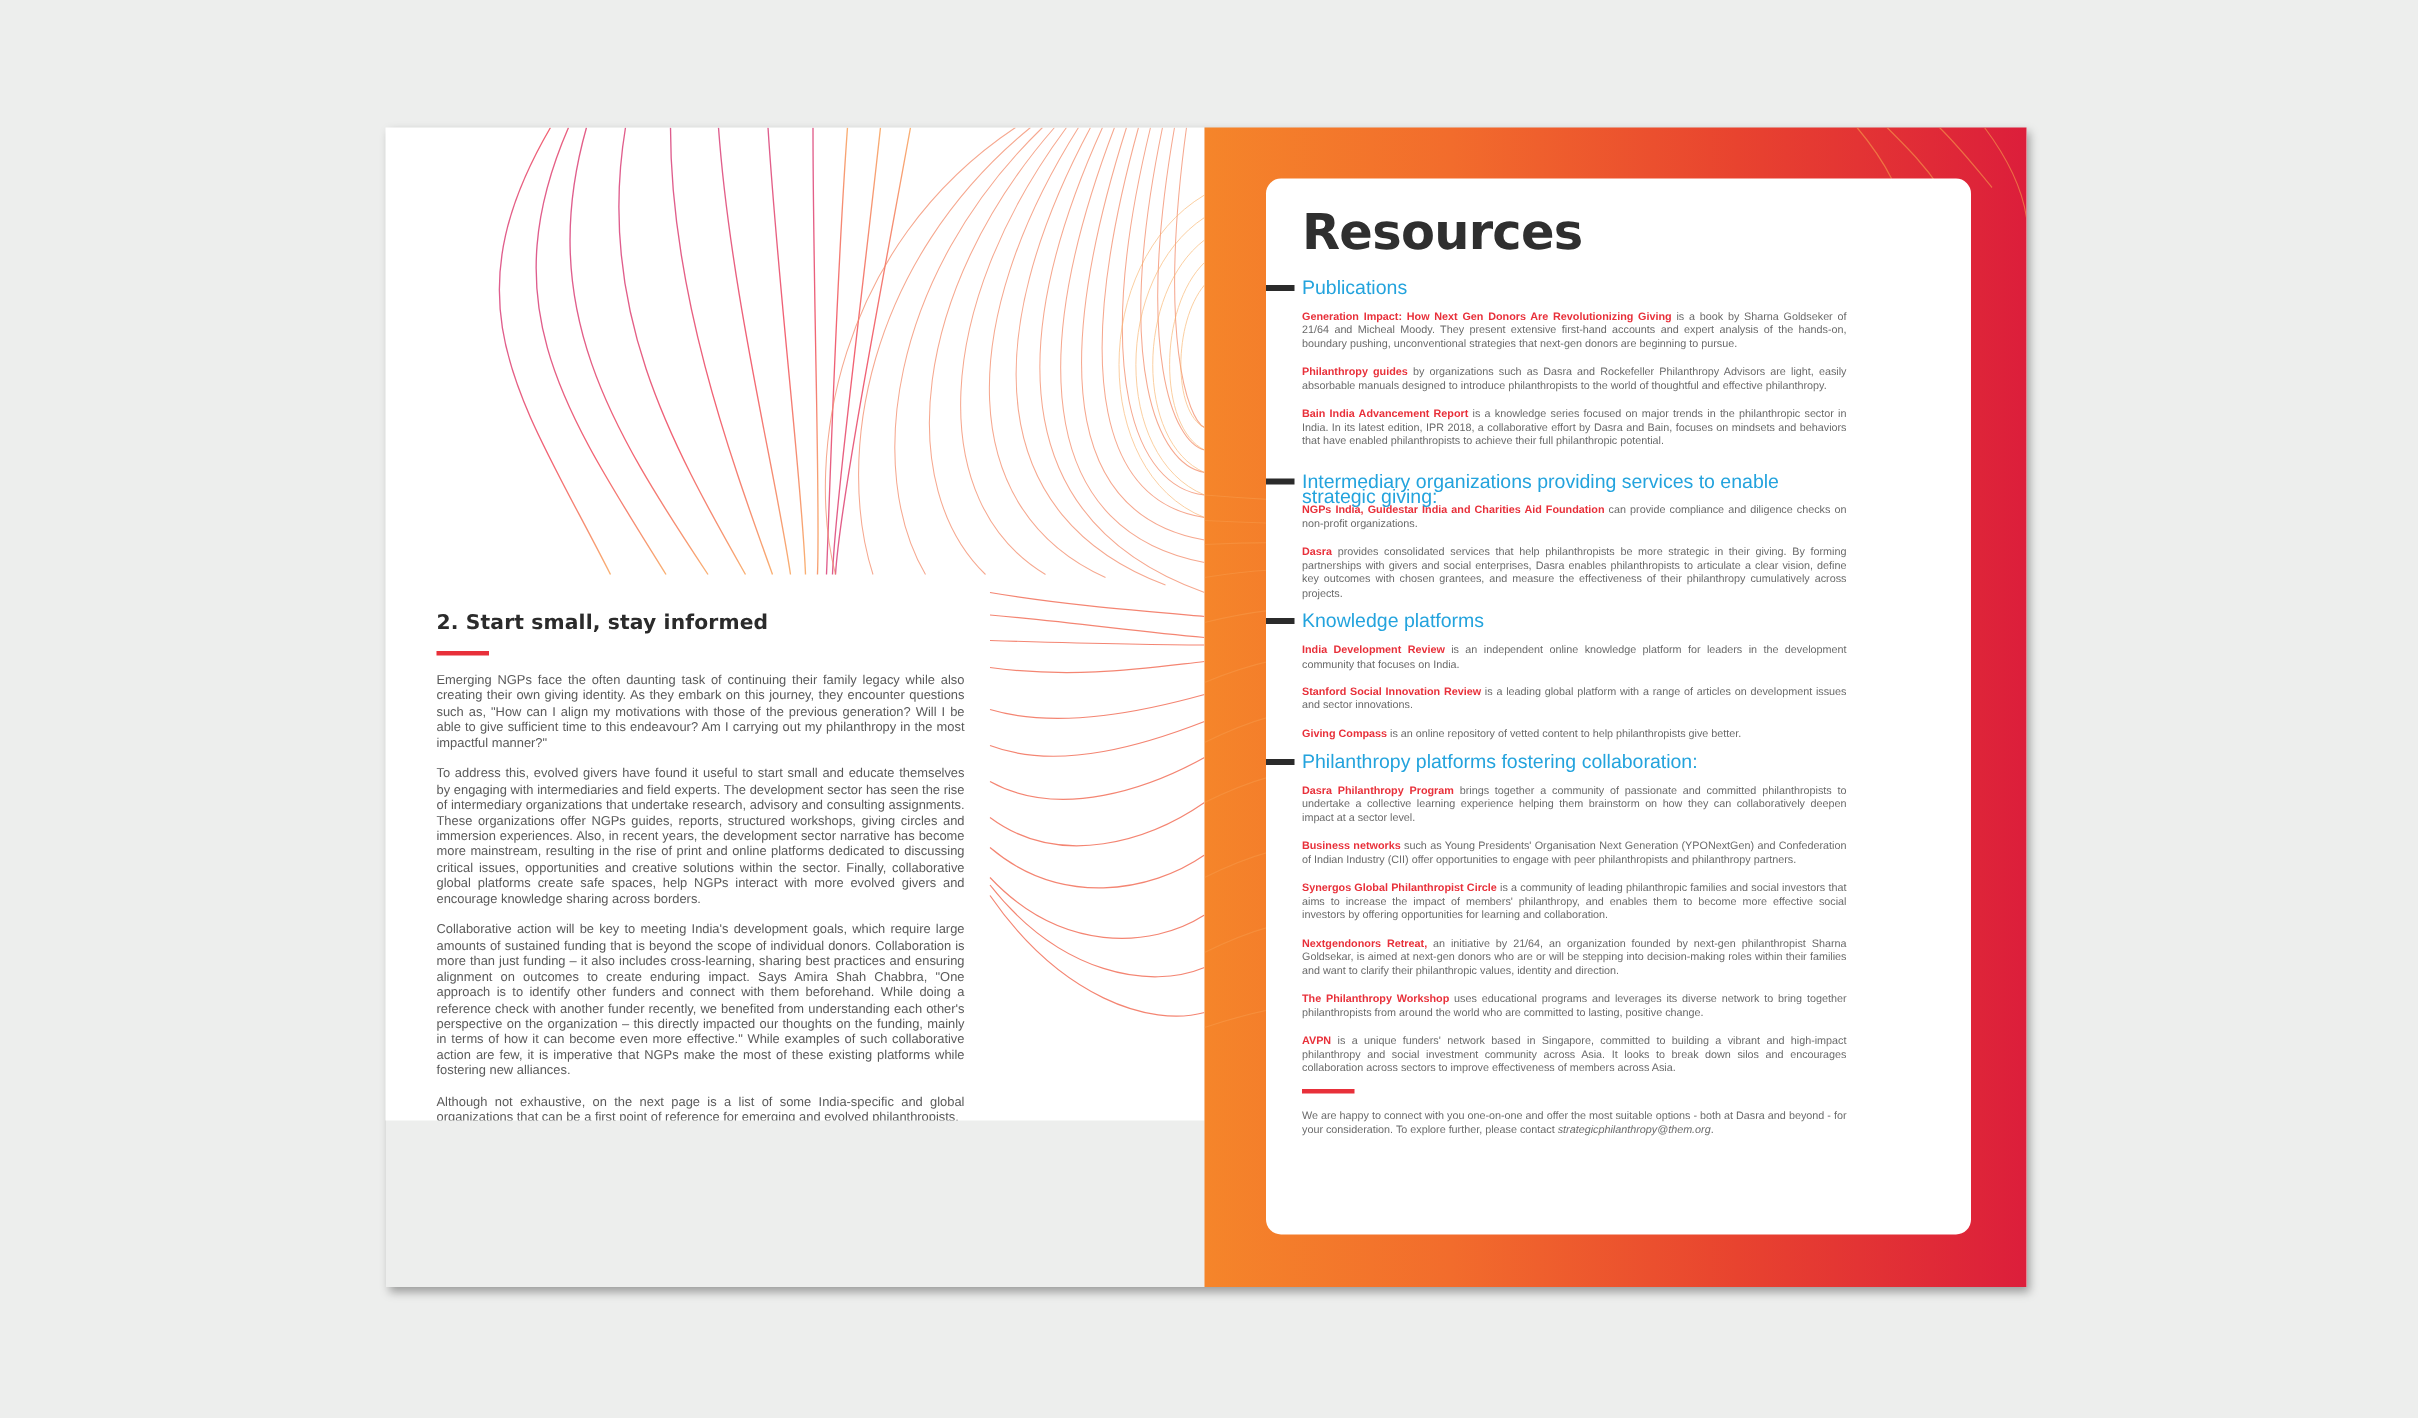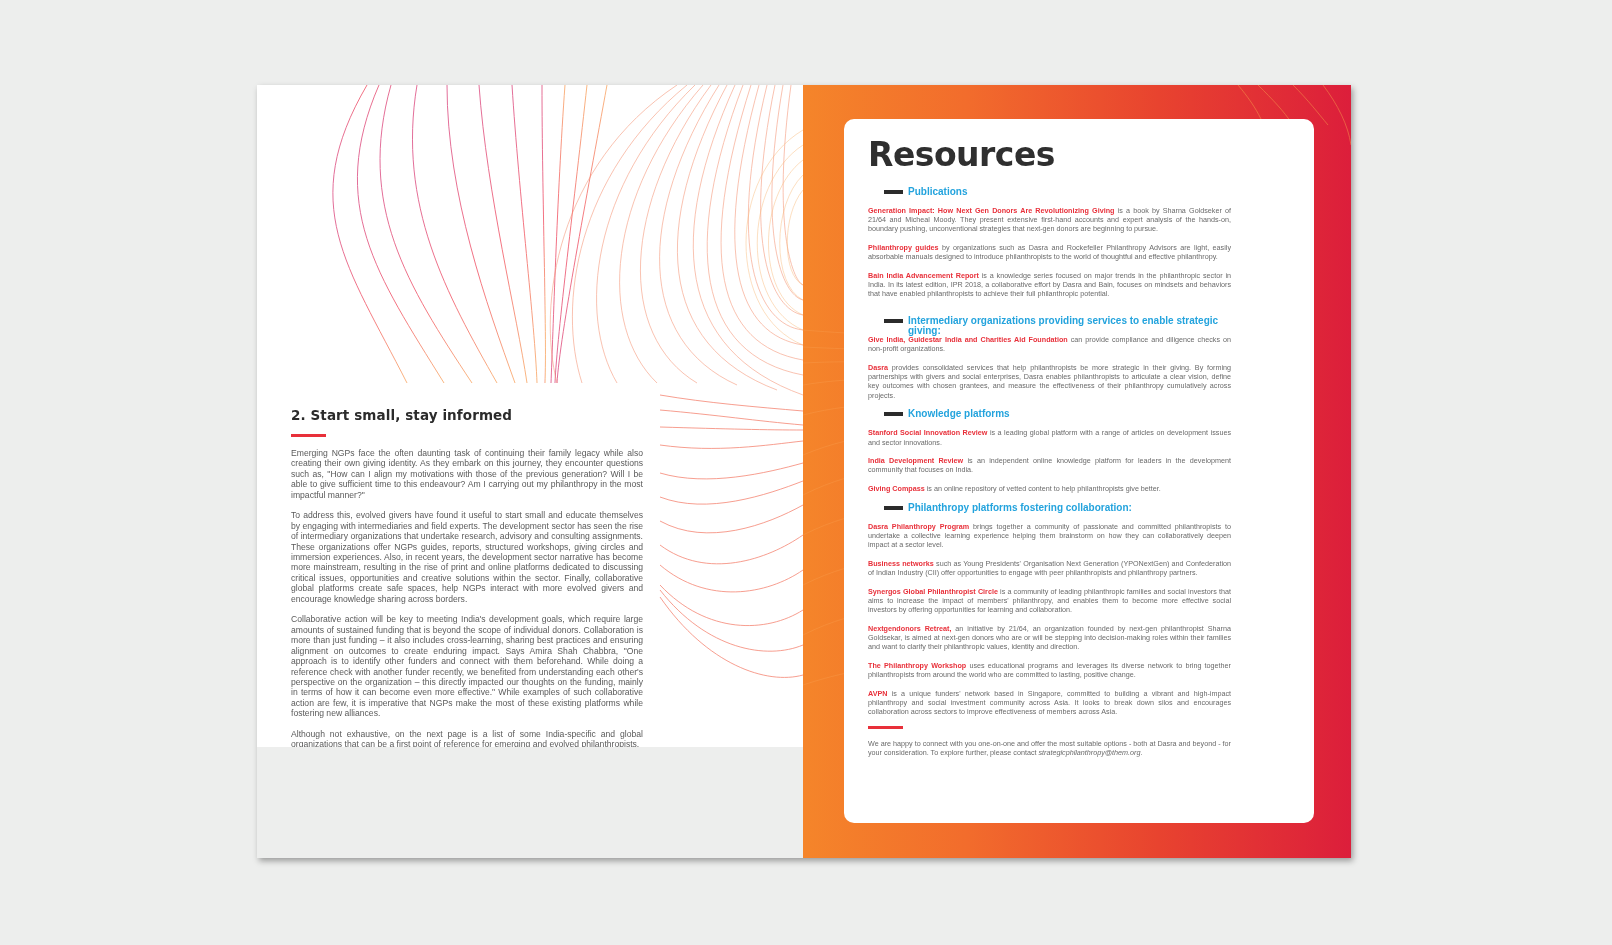--- a/index.html
+++ b/index.html
@@ -64,22 +64,22 @@
     font-family: "DejaVu Sans", sans-serif;
     font-weight: bold; font-size: 33px; color: #2f2f2f;
     letter-spacing: -0.5px;
   }
   .card-content {
     position: absolute; left: 24px; top: 68px; width: 363px;
     font-size: 7.2px; line-height: 9.2px; color: #6a6a6a;
   }
   .cat {
     position: relative;
-    color: #23a3dd; font-weight: bold; font-size: 10px;
-    margin-bottom: 9px; height: 10px; line-height: 10px; margin-left: 40px;
+    color: #23a3dd; font-weight: normal; font-size: 13px;
+    margin-bottom: 9px; height: 10px; line-height: 10px;
   }
   .cat-marker {
     position: absolute; left: -24px; top: 3px;
     width: 19px; height: 4px; background: #2b2b2b;
   }
   .entry { text-align: justify; margin-bottom: 9.5px; }
   .entry .name { color: #e8303a; font-weight: bold; }
   .entry-gap { height: 8px; }
   .closing-rule {
     width: 35px; height: 3px; background: #e8303a;
@@ -206,29 +206,29 @@
         </div>
         <div class="entry"><span class="name">Generation Impact: How Next Gen Donors Are Revolutionizing Giving</span><span> is a book by Sharna Goldseker of 21/64 and Micheal Moody. They present extensive first-hand accounts and expert analysis of the hands-on, boundary pushing, unconventional strategies that next-gen donors are beginning to pursue.</span></div>
         <div class="entry"><span class="name">Philanthropy guides</span><span> by organizations such as Dasra and Rockefeller Philanthropy Advisors are light, easily absorbable manuals designed to introduce philanthropists to the world of thoughtful and effective philanthropy.</span></div>
         <div class="entry"><span class="name">Bain India Advancement Report</span><span> is a knowledge series focused on major trends in the philanthropic sector in India. In its latest edition, IPR 2018, a collaborative effort by Dasra and Bain, focuses on mindsets and behaviors that have enabled philanthropists to achieve their full philanthropic potential.</span></div>
         <div class="entry-gap"></div>
 
         <div class="cat">
           <span class="cat-marker"></span>
           <span>Intermediary organizations providing services to enable strategic giving:</span>
         </div>
-        <div class="entry"><span class="name">Give India, Guidestar India and Charities Aid Foundation</span><span> can provide compliance and diligence checks on non-profit organizations.</span></div>
+        <div class="entry"><span class="name">NGPs India, Guidestar India and Charities Aid Foundation</span><span> can provide compliance and diligence checks on non-profit organizations.</span></div>
         <div class="entry"><span class="name">Dasra</span><span> provides consolidated services that help philanthropists be more strategic in their giving. By forming partnerships with givers and social enterprises, Dasra enables philanthropists to articulate a clear vision, define key outcomes with chosen grantees, and measure the effectiveness of their philanthropy cumulatively across projects.</span></div>
 
         <div class="cat">
           <span class="cat-marker"></span>
           <span>Knowledge platforms</span>
         </div>
+        <div class="entry"><span class="name">India Development Review</span><span> is an independent online knowledge platform for leaders in the development community that focuses on India.</span></div>
         <div class="entry"><span class="name">Stanford Social Innovation Review</span><span> is a leading global platform with a range of articles on development issues and sector innovations.</span></div>
-        <div class="entry"><span class="name">India Development Review</span><span> is an independent online knowledge platform for leaders in the development community that focuses on India.</span></div>
         <div class="entry"><span class="name">Giving Compass</span><span> is an online repository of vetted content to help philanthropists give better.</span></div>
 
         <div class="cat">
           <span class="cat-marker"></span>
           <span>Philanthropy platforms fostering collaboration:</span>
         </div>
         <div class="entry"><span class="name">Dasra Philanthropy Program</span><span> brings together a community of passionate and committed philanthropists to undertake a collective learning experience helping them brainstorm on how they can collaboratively deepen impact at a sector level.</span></div>
         <div class="entry"><span class="name">Business networks</span><span> such as Young Presidents' Organisation Next Generation (YPONextGen) and Confederation of Indian Industry (CII) offer opportunities to engage with peer philanthropists and philanthropy partners.</span></div>
         <div class="entry"><span class="name">Synergos Global Philanthropist Circle</span><span> is a community of leading philanthropic families and social investors that aims to increase the impact of members' philanthropy, and enables them to become more effective social investors by offering opportunities for learning and collaboration.</span></div>
         <div class="entry"><span class="name">Nextgendonors Retreat,</span><span> an initiative by 21/64, an organization founded by next-gen philanthropist Sharna Goldsekar, is aimed at next-gen donors who are or will be stepping into decision-making roles within their families and want to clarify their philanthropic values, identity and direction.</span></div>

